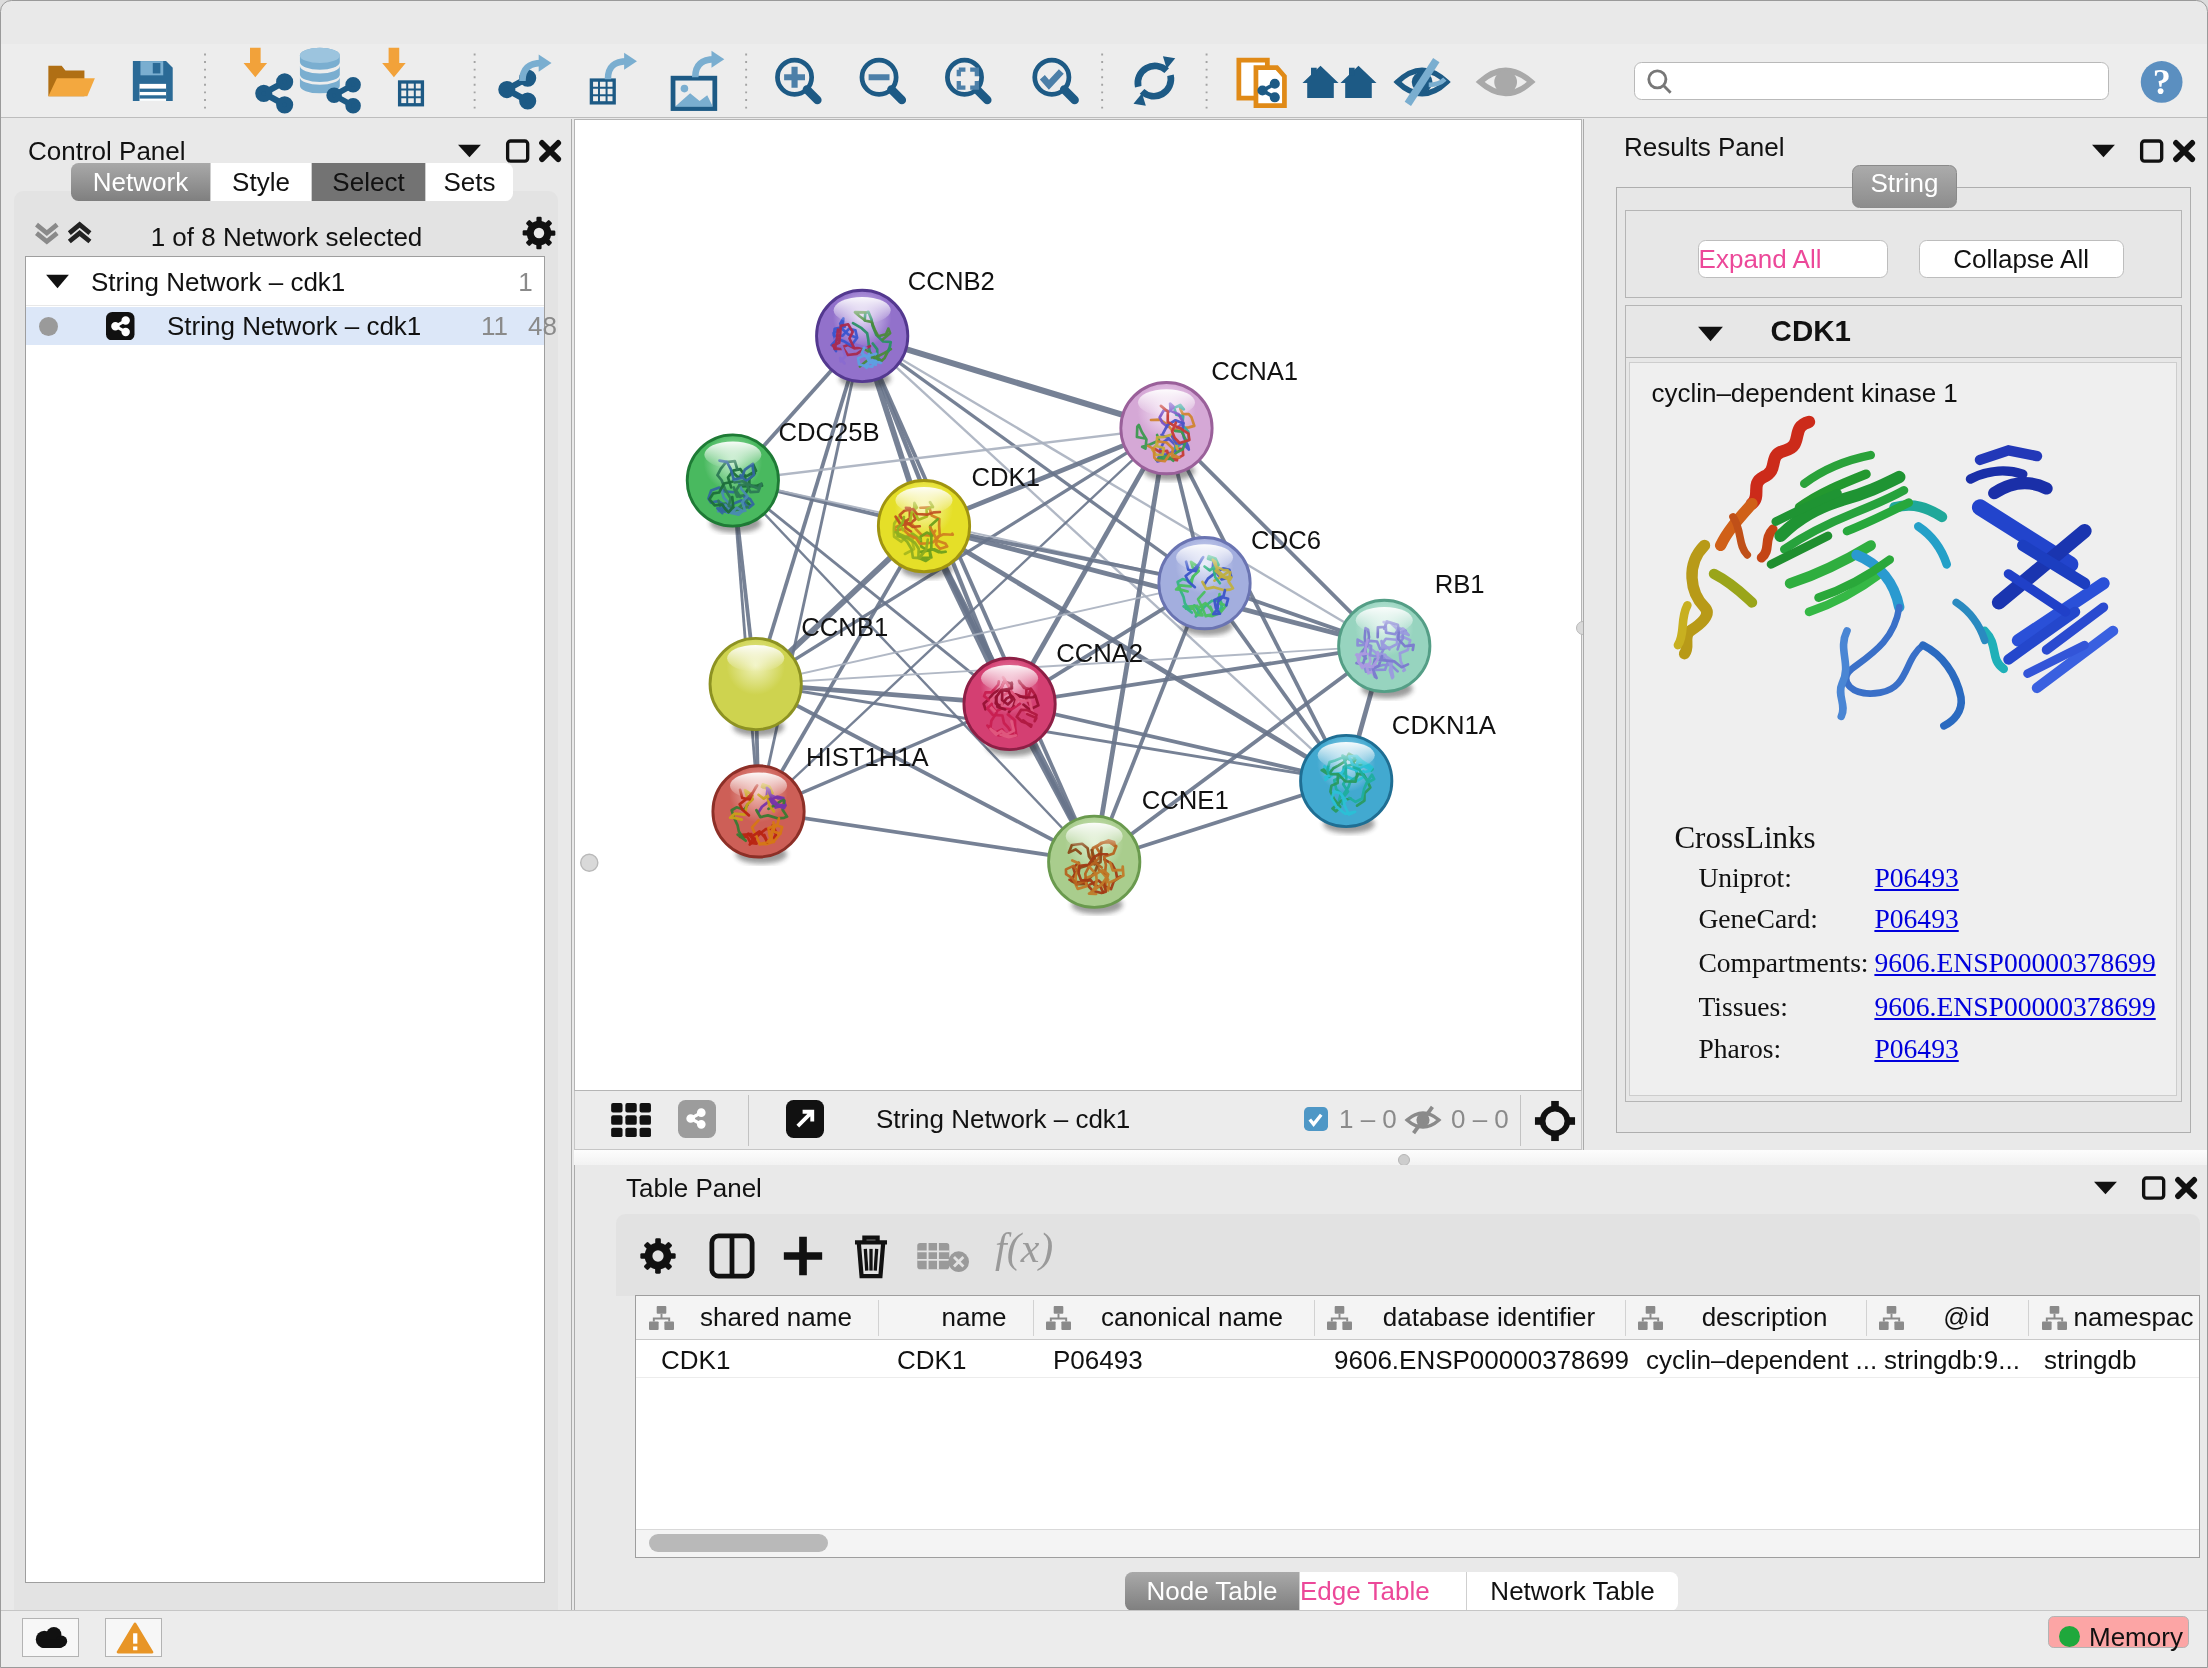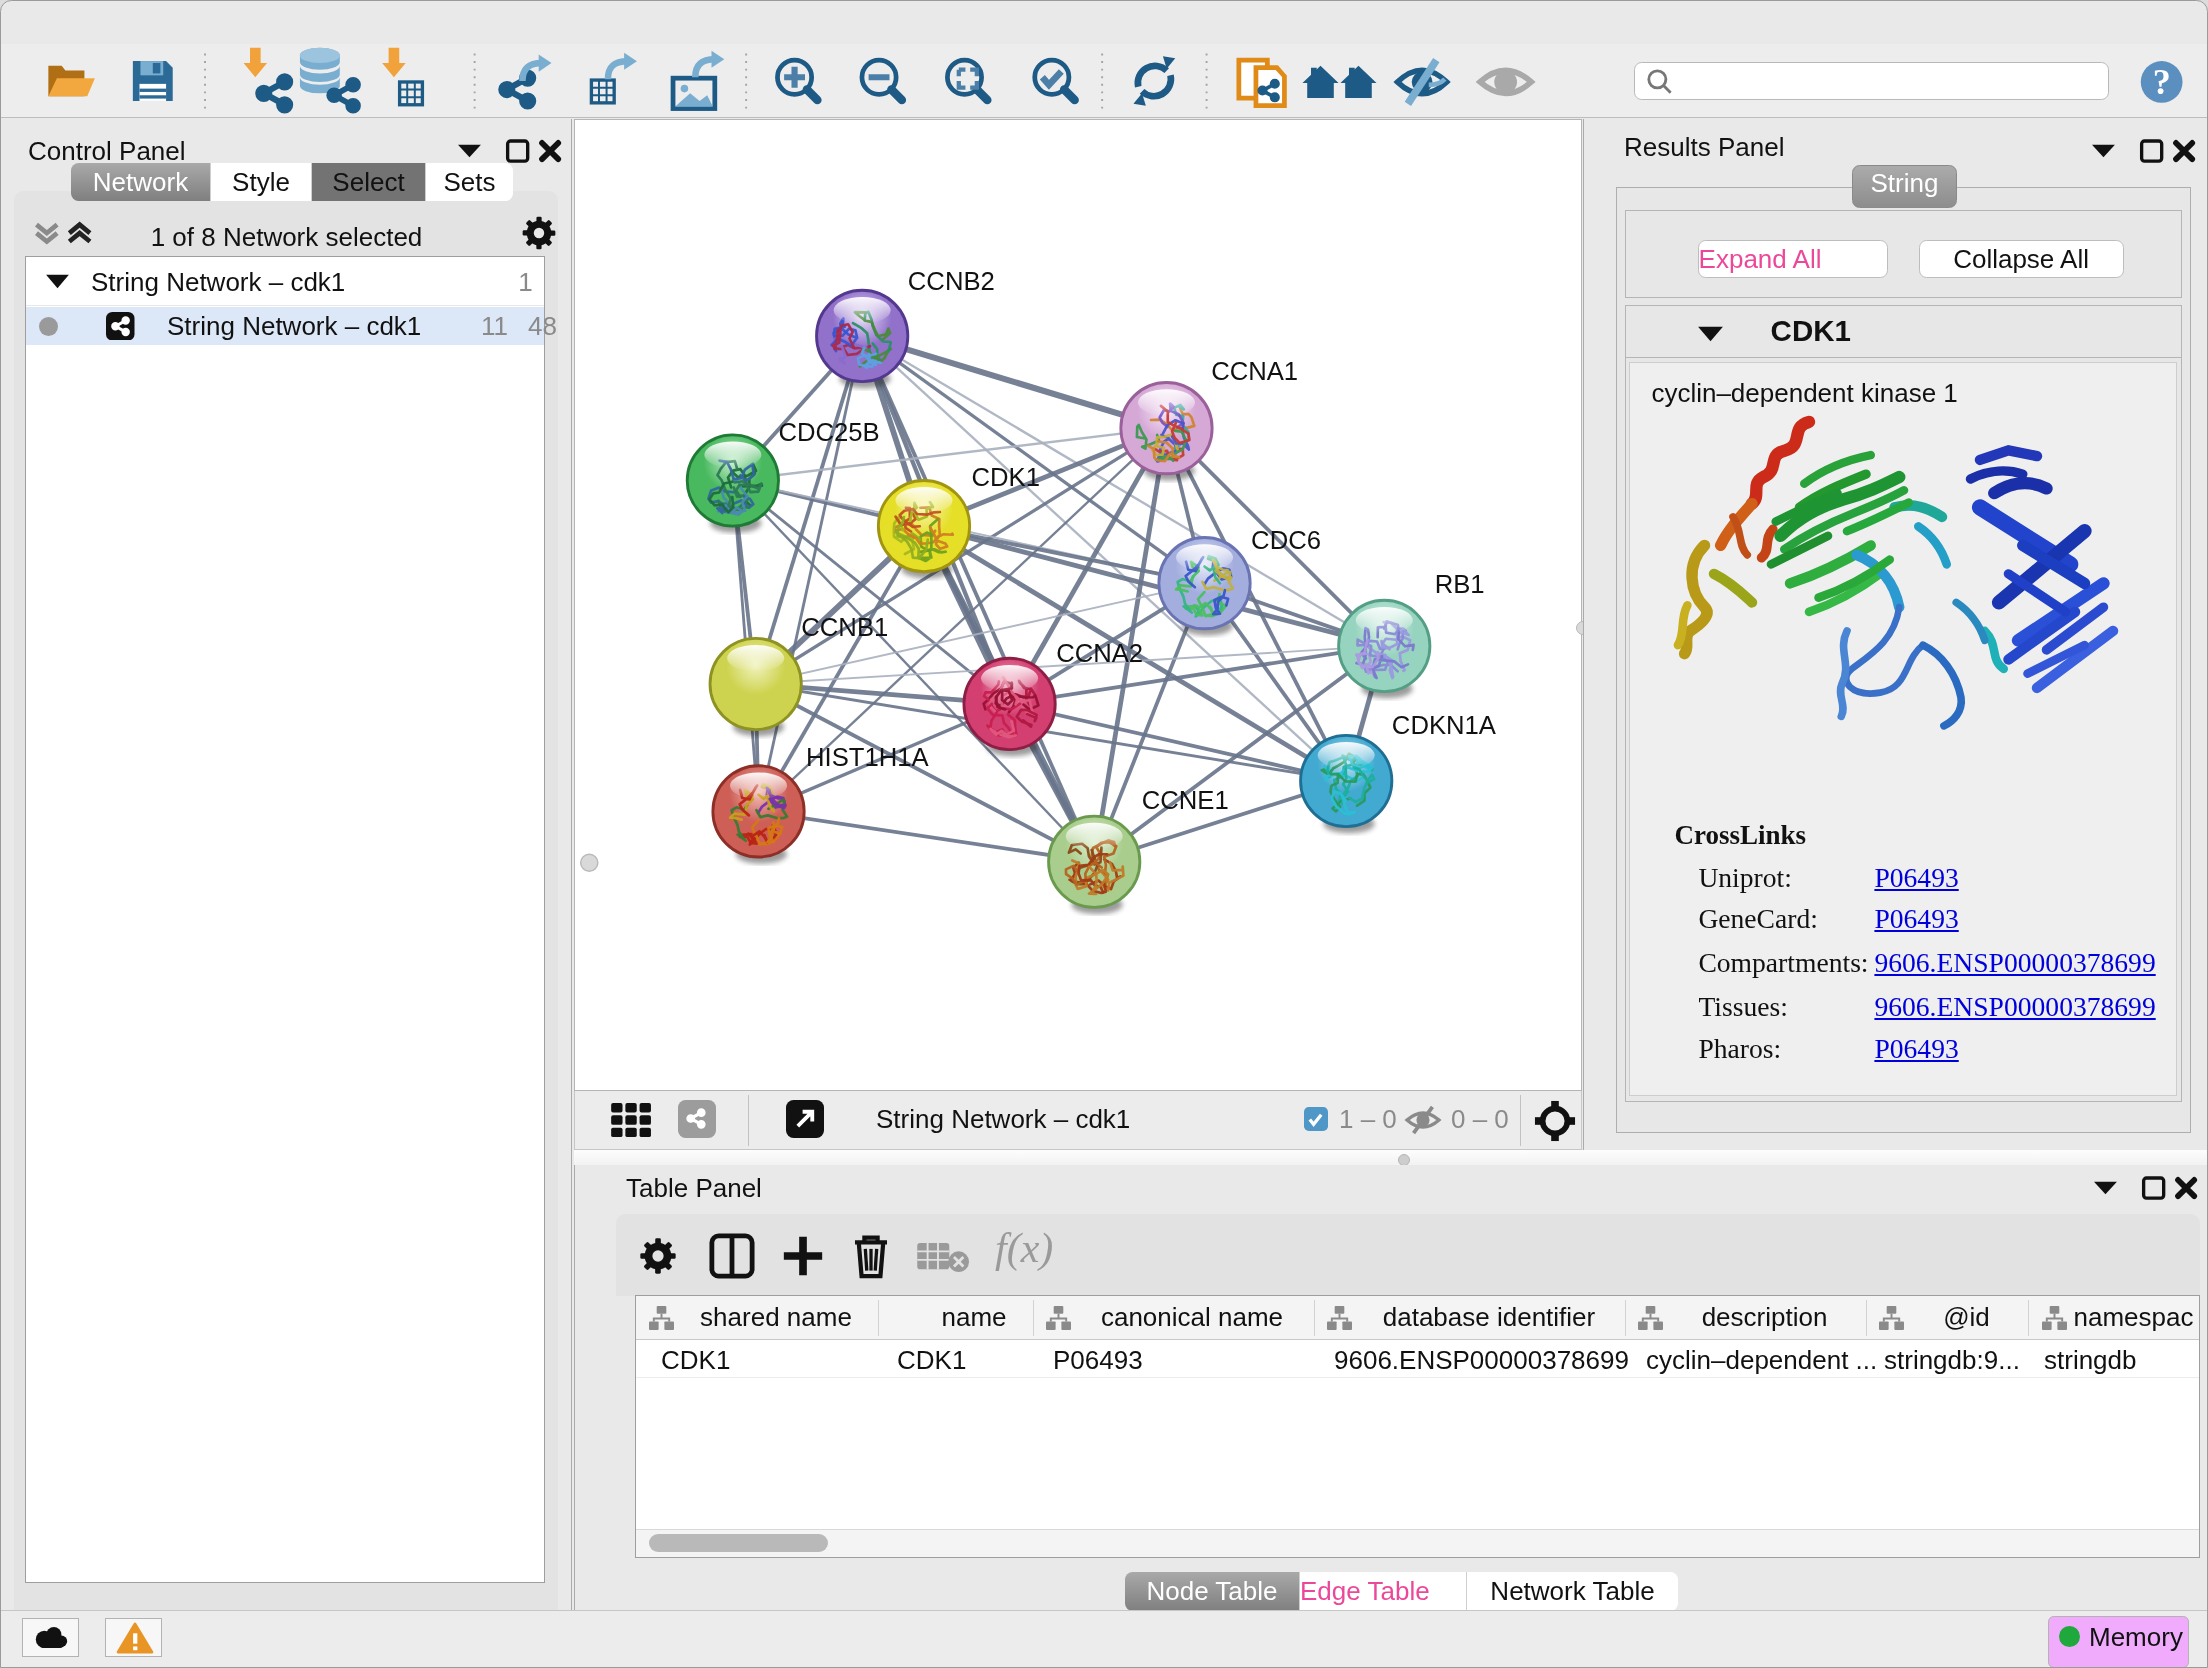--- a/index.html
+++ b/index.html
@@ -591,21 +591,21 @@
               <path d="M228,177 C253,167 273,157 293,147" fill="none" stroke="#27a83c" stroke-width="9" stroke-linecap="round"></path>
               <path d="M398,222 L458,262" fill="none" stroke="#2040c8" stroke-width="10" stroke-linecap="round"></path>
               <path d="M438,302 L498,257" fill="none" stroke="#2a4ad0" stroke-width="10" stroke-linecap="round"></path>
               <path d="M418,327 L478,297" fill="none" stroke="#3355d8" stroke-width="9" stroke-linecap="round"></path>
               <path d="M108,162 C118,177 113,192 123,202" fill="none" stroke="#c05018" stroke-width="8" stroke-linecap="round"></path>
               <path d="M343,252 C358,262 368,277 373,292" fill="none" stroke="#2a8ac0" stroke-width="8" stroke-linecap="round"></path>
               <path d="M283,257 C278,292 253,307 233,322 C218,334 233,352 263,347 C293,342 288,312 308,297" fill="none" stroke="#3a70c8" stroke-width="7" stroke-linecap="round"></path>
               <path d="M228,282 C218,302 233,317 223,337 C217,350 228,360 222,372" fill="none" stroke="#4a86d4" stroke-width="8" stroke-linecap="round"></path>
               <path d="M308,297 C328,307 343,327 348,352 C350,367 340,377 330,382" fill="none" stroke="#2a6ac0" stroke-width="8" stroke-linecap="round"></path>
             </svg>
-<div class="abs" style="left:44px;top:457px;font-size:27px;font-weight:bold;font-family:'Liberation Serif',serif;color:#111">CrossLinks</div>
+<div class="abs" style="left:44px;top:457px;font-size:31px;font-weight:normal;font-family:'Liberation Serif',serif;color:#111">CrossLinks</div>
 <div class="abs" style="left:68px;top:499px;font-size:27.6px;font-family:'Liberation Serif',serif;color:#111">Uniprot:</div>
 <div class="abs" style="left:244px;top:499px;font-size:27.6px;font-family:'Liberation Serif',serif;color:#0000dd;text-decoration:underline">P06493</div>
 <div class="abs" style="left:68px;top:540px;font-size:27.6px;font-family:'Liberation Serif',serif;color:#111">GeneCard:</div>
 <div class="abs" style="left:244px;top:540px;font-size:27.6px;font-family:'Liberation Serif',serif;color:#0000dd;text-decoration:underline">P06493</div>
 <div class="abs" style="left:68px;top:584px;font-size:27.6px;font-family:'Liberation Serif',serif;color:#111">Compartments:</div>
 <div class="abs" style="left:244px;top:584px;font-size:27.6px;font-family:'Liberation Serif',serif;color:#0000dd;text-decoration:underline">9606.ENSP00000378699</div>
 <div class="abs" style="left:68px;top:628px;font-size:27.6px;font-family:'Liberation Serif',serif;color:#111">Tissues:</div>
 <div class="abs" style="left:244px;top:628px;font-size:27.6px;font-family:'Liberation Serif',serif;color:#0000dd;text-decoration:underline">9606.ENSP00000378699</div>
 <div class="abs" style="left:68px;top:670px;font-size:27.6px;font-family:'Liberation Serif',serif;color:#111">Pharos:</div>
 <div class="abs" style="left:244px;top:670px;font-size:27.6px;font-family:'Liberation Serif',serif;color:#0000dd;text-decoration:underline">P06493</div>
@@ -758,18 +758,18 @@
           </g>
         </svg>
       </div>
 <div class="abs" style="left:104px;top:6.7px;width:57px;height:39px;background:#f7f7f7;border:1.4px solid #b3b3b3">
         <svg width="38" height="32" style="position:absolute;left:9.5px;top:2.9px" viewBox="0 0 40 34">
           <path d="M20,2 L38,32 L2,32 z" fill="#e89526" stroke="#e89526" stroke-width="3" stroke-linejoin="round"></path>
           <rect x="18" y="12" width="4.5" height="11" fill="#fff"></rect>
           <rect x="18" y="26" width="4.5" height="4" fill="#fff"></rect>
         </svg>
       </div>
-<div class="abs" style="left:2047px;top:4.8px;width:141px;height:52px;background:#f0abfc;border:1.4px solid #b3b3b3;border-radius:5.7px">
+<div class="abs" style="left:2047px;top:4.8px;width:141px;height:32px;background:#fca5a5;border:1.4px solid #b3b3b3;border-radius:5.7px">
         <div class="abs" style="left:9.5px;top:9.5px;width:21px;height:21px;border-radius:50%;background:#1fa83c"></div>
         <div class="abs" style="left:40px;top:5.7px;font-size:26px;color:#111">Memory</div>
       </div>
 </div>
 </div>
 
 </body></html>

